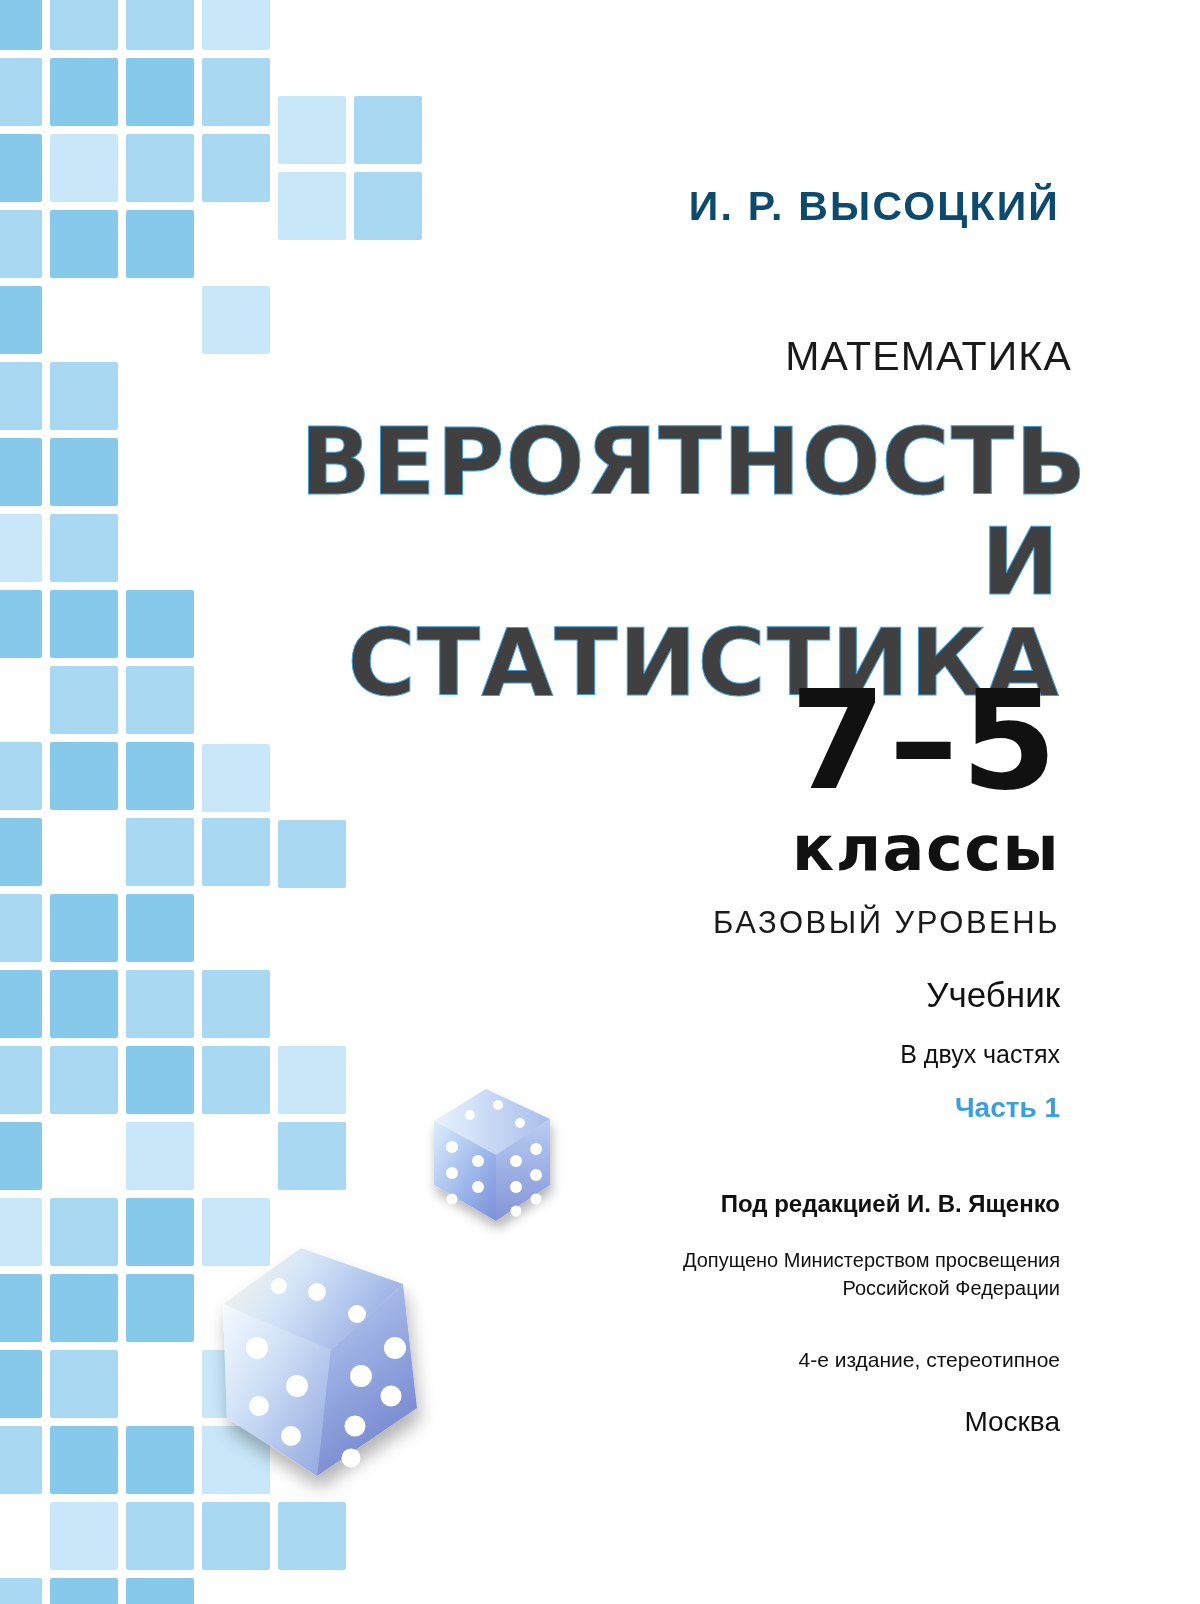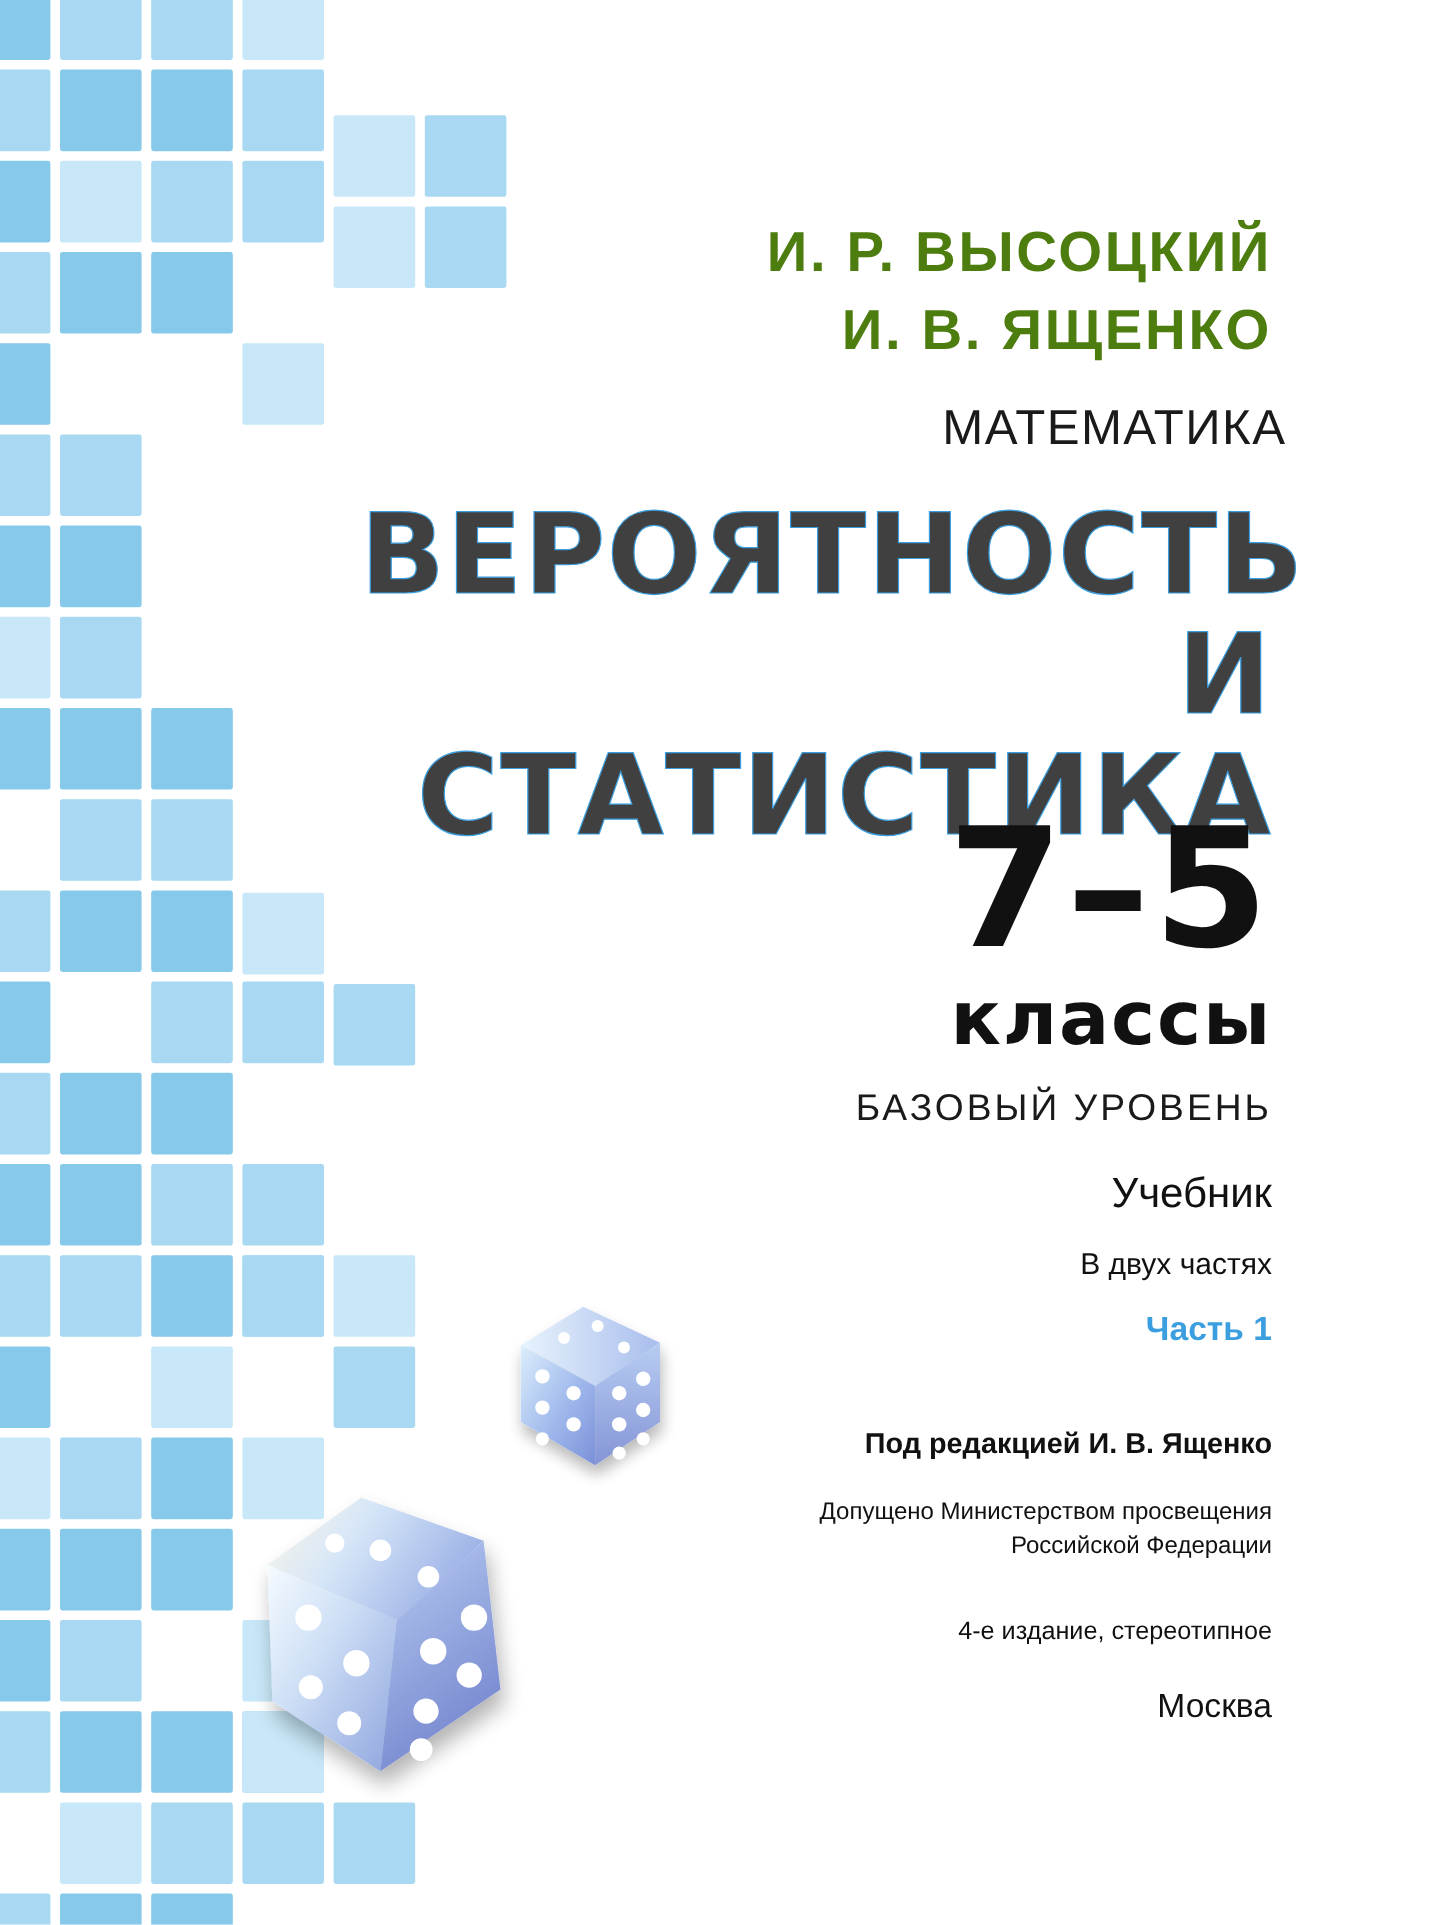--- a/index.html
+++ b/index.html
@@ -30,23 +30,23 @@
   .sq {
     position: absolute;
     border-radius: 2px;
   }
 
   .authors {
     position: absolute;
     right: 140px;
     top: 178px;
     text-align: right;
-    color: #4d7c0f;
-    font-weight: bold;
-    font-size: 47px;
+    color: #0c4a6e;
+    font-weight: bold;
+    font-size: 41px;
     letter-spacing: 2.2px;
     line-height: 1.38;
   }
 
   .subject {
     position: absolute;
     right: 128px;
     top: 333px;
     text-align: center;
     color: #1a1a1a;
@@ -254,21 +254,20 @@
       <div class="sq" style="left: 278px; top: 1046px; width: 68px; height: 68px; background: rgb(200, 231, 248);"></div>
       <div class="sq" style="left: 278px; top: 1122px; width: 68px; height: 68px; background: rgb(169, 217, 242);"></div>
       <div class="sq" style="left: 202px; top: 1198px; width: 68px; height: 68px; background: rgb(200, 231, 248);"></div>
       <div class="sq" style="left: 278px; top: 1350px; width: 68px; height: 68px; background: rgb(169, 217, 242);"></div>
       <div class="sq" style="left: 202px; top: 1426px; width: 68px; height: 68px; background: rgb(200, 231, 248);"></div>
       <div class="sq" style="left: 278px; top: 1502px; width: 68px; height: 68px; background: rgb(169, 217, 242);"></div>
     </div>
 
   <div class="authors">
     <div>И. Р. ВЫСОЦКИЙ</div>
-    <div>И. В. ЯЩЕНКО</div>
   </div>
 
   <div class="subject">МАТЕМАТИКА</div>
 
   <div class="maintitle">
     <span class="l1">ВЕРОЯТНОСТЬ</span>
     <span class="l2">И СТАТИСТИКА</span>
   </div>
 
   <div class="grades">7–5</div>

